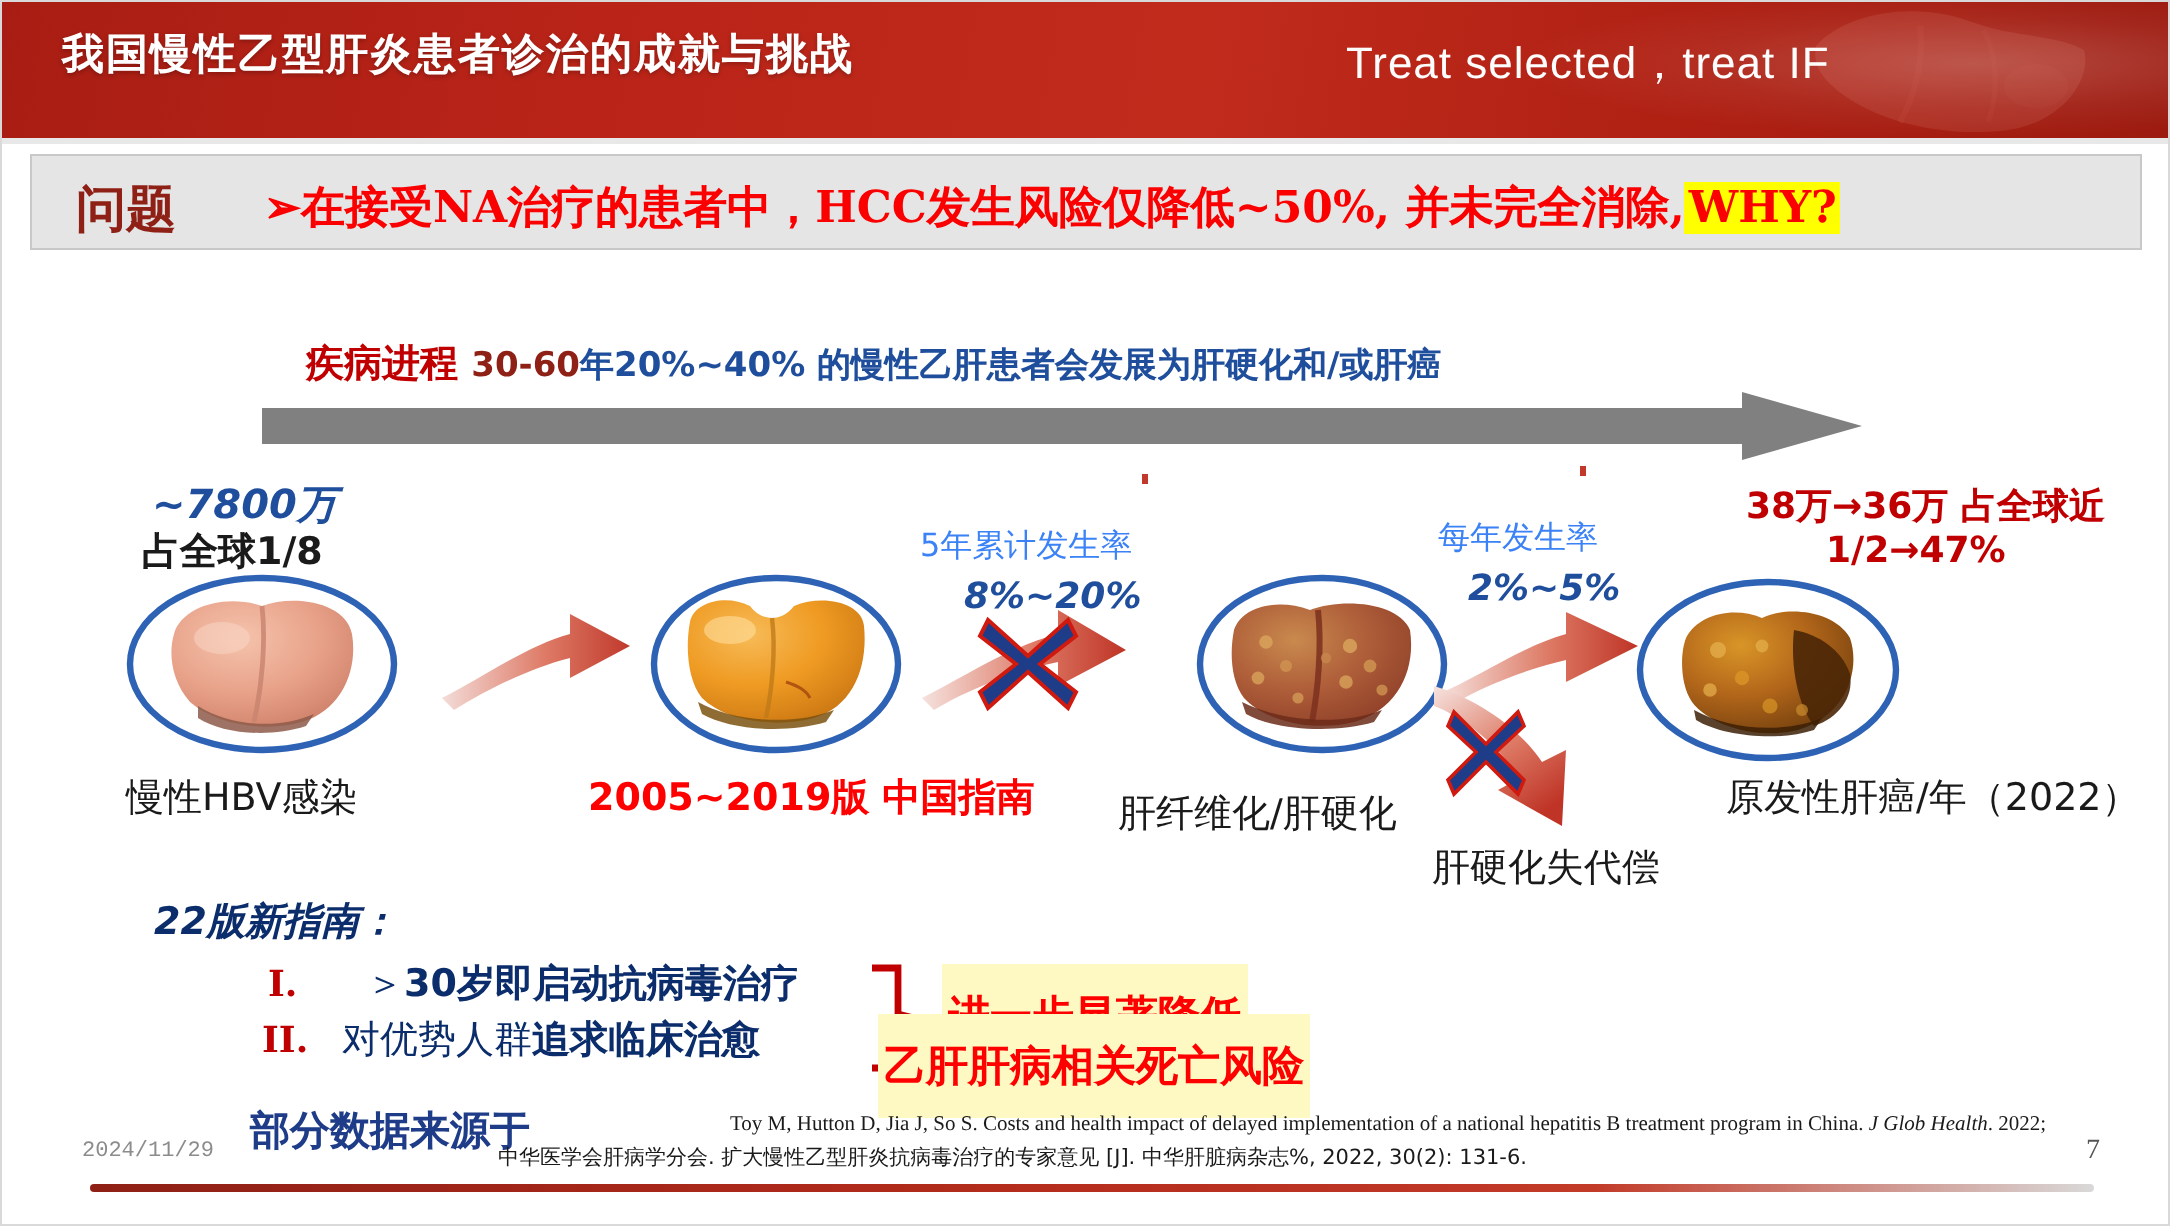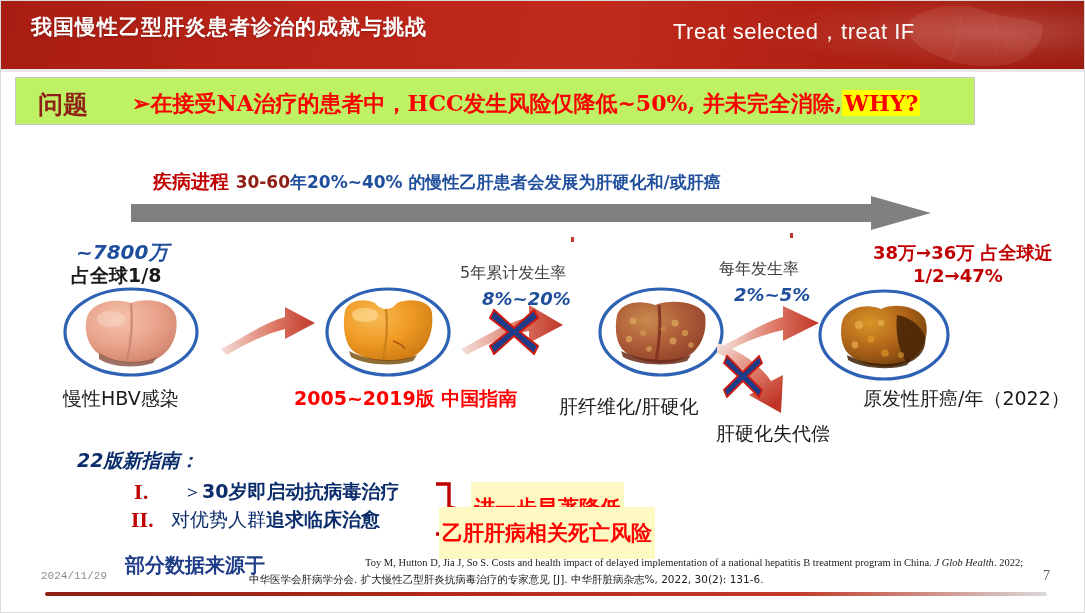--- a/index.html
+++ b/index.html
@@ -37,22 +37,22 @@
     color:#fdfdfd;font-size:22px;font-weight:400;letter-spacing:.5px;
     font-family:"Liberation Sans","DejaVu Sans",sans-serif;
     white-space:nowrap;
   }
   .header-underline{
     position:absolute;left:0;top:68px;width:1085px;height:3px;background:#e8e8e8;
   }
 
   
   .qbox{
-    position:absolute;left:14px;top:76px;width:960px;height:48px;
-    background:#bef264;border:1px solid #c8c8c8;box-sizing:border-box;
+    position:absolute;left:14px;top:76px;width:1056px;height:48px;
+    background:#e5e5e5;border:1px solid #c8c8c8;box-sizing:border-box;
   }
   .qlabel{
     position:absolute;left:22px;top:10px;
     font-size:25px;font-weight:bold;color:#8e2016;
     font-family:"DejaVu Serif","Liberation Serif",serif;
     white-space:nowrap;
   }
   .qtext{
     position:absolute;left:116px;top:11px;
     font-size:22px;font-weight:bold;color:#fb0000;
@@ -79,21 +79,21 @@
   .ell svg{display:block;}
   .liver{position:absolute;}
   .liver svg{display:block;}
 
   
   .lab{position:absolute;white-space:nowrap;font-family:"DejaVu Sans","Liberation Sans",sans-serif;}
   .lab-black{font-size:19px;color:#1a1a1a;}
   .lab-red{font-size:19px;color:#ff0000;font-weight:bold;}
   .stat-blue-i{font-size:20px;color:#1f4e9c;font-weight:bold;font-style:italic;}
   .stat-black{font-size:19px;color:#1a1a1a;font-weight:bold;}
-  .rate-blue{font-size:16px;color:#404040;}
+  .rate-blue{font-size:16px;color:#3b82f6;}
   .rate-blue-b{font-size:18px;color:#1f4e9c;font-weight:bold;font-style:italic;}
   .stat-red{font-size:18px;color:#c00000;font-weight:bold;text-align:center;}
 
   
   .curve{position:absolute;}
   .curve svg{display:block;}
   .xmark{position:absolute;}
   .xmark svg{display:block;}
 
   

